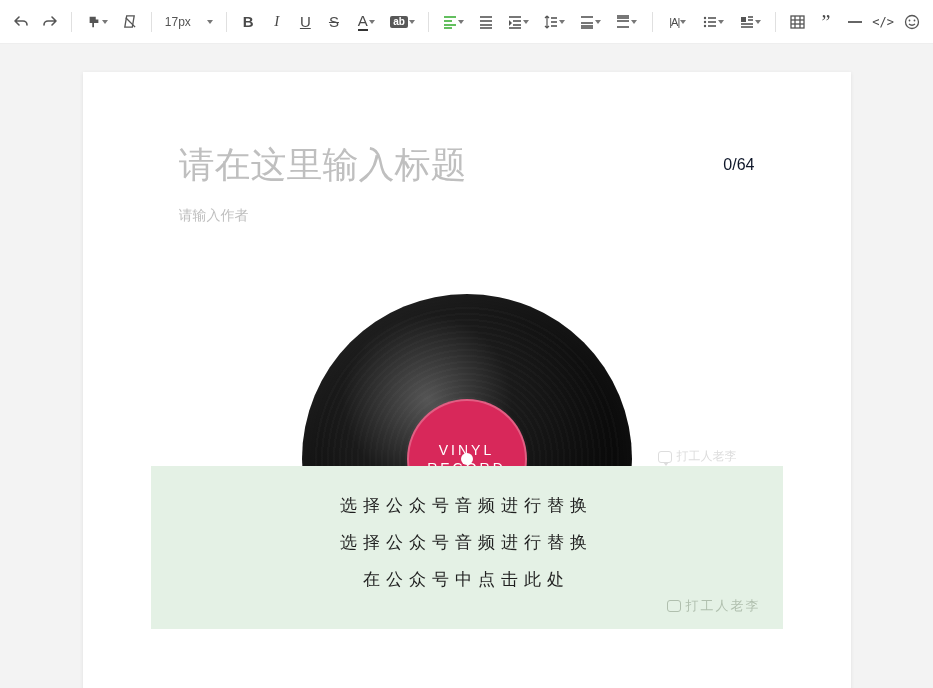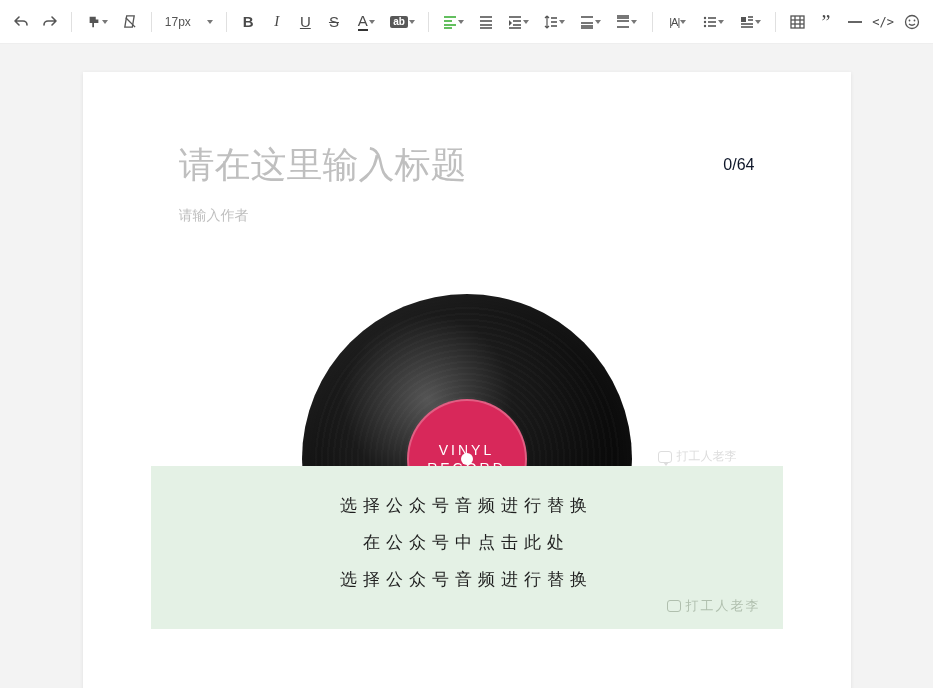--- a/index.html
+++ b/index.html
@@ -399,22 +399,22 @@
         </div>
       </div>
 
       <div class="watermark">
         <span class="wm-bubble"></span>
         <span>打工人老李</span>
       </div>
 
       <div class="green-panel">
         <div>选择公众号音频进行替换</div>
+        <div>选择公众号音频进行替换</div>
         <div>在公众号中点击此处</div>
-        <div>选择公众号音频进行替换</div>
         <div class="wm2">
           <span class="wm2-bubble"></span>
           <span>打工人老李</span>
         </div>
       </div>
     </div>
   </div>
 </div>
 
 </body></html>

